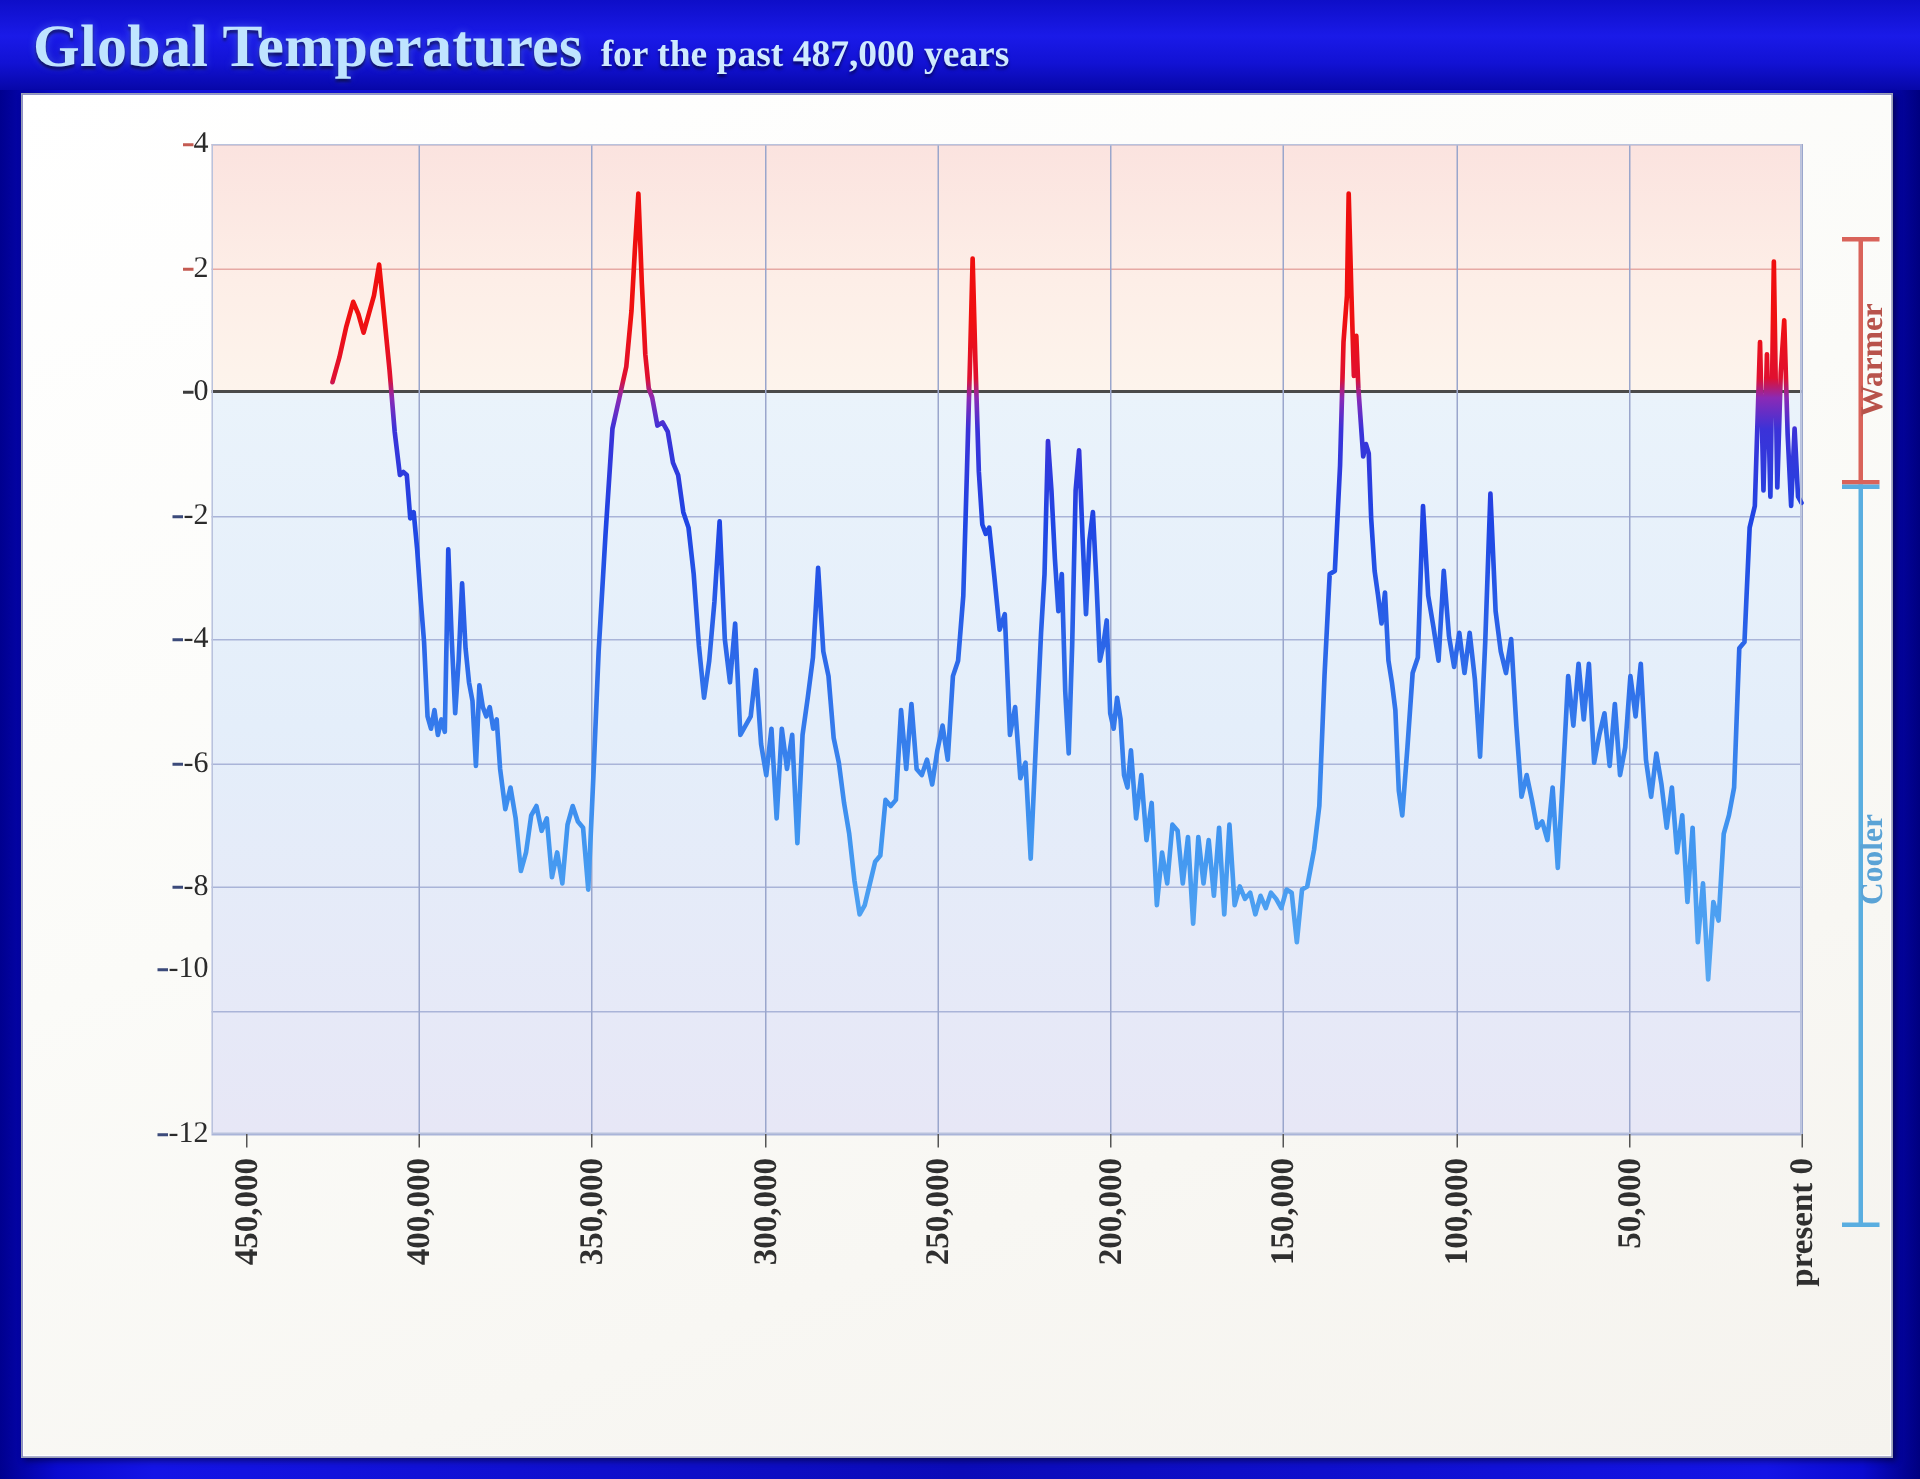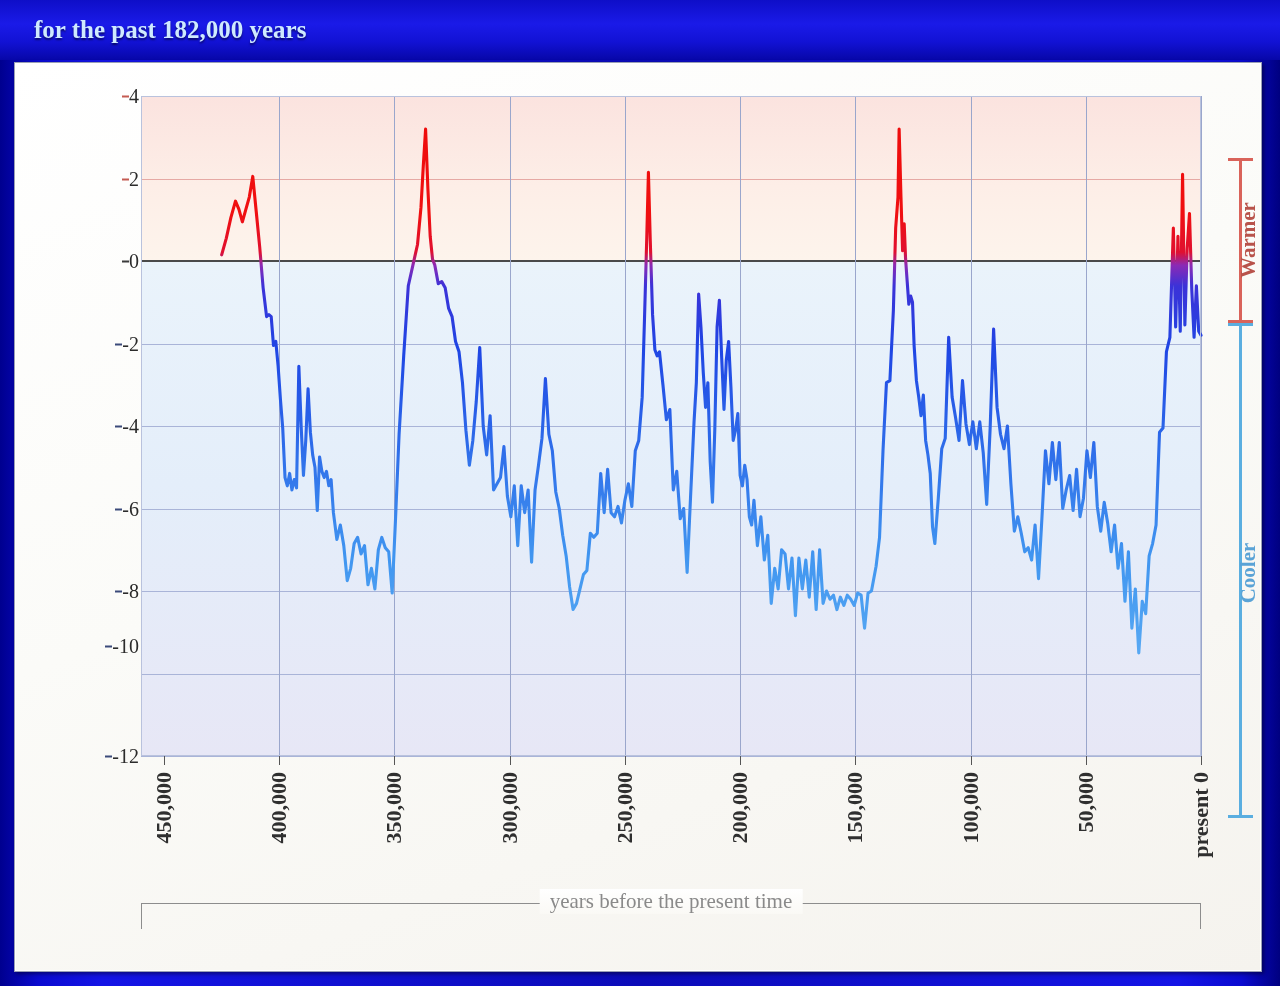--- a/index.html
+++ b/index.html
@@ -92,21 +92,22 @@
   .brk.cool .cap{background:#5aaee0;}
   .brk.cool .lbl{color:#5aa3d6;}
 </style>
 </head>
 <body>
 
 <div id="frame">
 
   <div id="titlebar">
     <div id="title-wrap">
-      <span id="title-sub">for the past 182,000 years</span>
+      <span id="title-main">Global Temperatures</span>
+      <span id="title-sub">for the past 487,000 years</span>
     </div>
   </div>
 
   <div id="panel">
 
     <div id="plot">
       <div class="warm"></div>
       <div class="cool"></div>
 
       <div id="gridlines">
@@ -179,26 +180,20 @@
         <div class="xlab" style="left: 379.478px; top: 709px;">350,000</div>
         <div class="xlab" style="left: 494.696px; top: 709px;">300,000</div>
         <div class="xlab" style="left: 609.913px; top: 709px;">250,000</div>
         <div class="xlab" style="left: 725.13px; top: 709px;">200,000</div>
         <div class="xlab" style="left: 840.348px; top: 709px;">150,000</div>
         <div class="xlab" style="left: 955.565px; top: 709px;">100,000</div>
         <div class="xlab" style="left: 1070.78px; top: 709px;">50,000</div>
         <div class="xlab" style="left: 1186px; top: 709px;">present 0</div>
       </div>
 
-    <div id="xcap">
-      <div class="bar"></div>
-      <div class="cap"></div>
-      <div class="cap r"></div>
-      <div class="txt">years before the present time</div>
-    </div>
 
     <div id="brackets">
       <div class="brk warm" style="top:0px;height:165px;">
         <div class="cap" style="top:0;"></div>
         <div class="cap" style="bottom:0;"></div>
         <div class="lbl" style="top:82px;">Warmer</div>
       </div>
       <div class="brk cool" style="top:165px;height:495px;">
         <div class="cap" style="top:0;"></div>
         <div class="cap" style="bottom:0;"></div>

